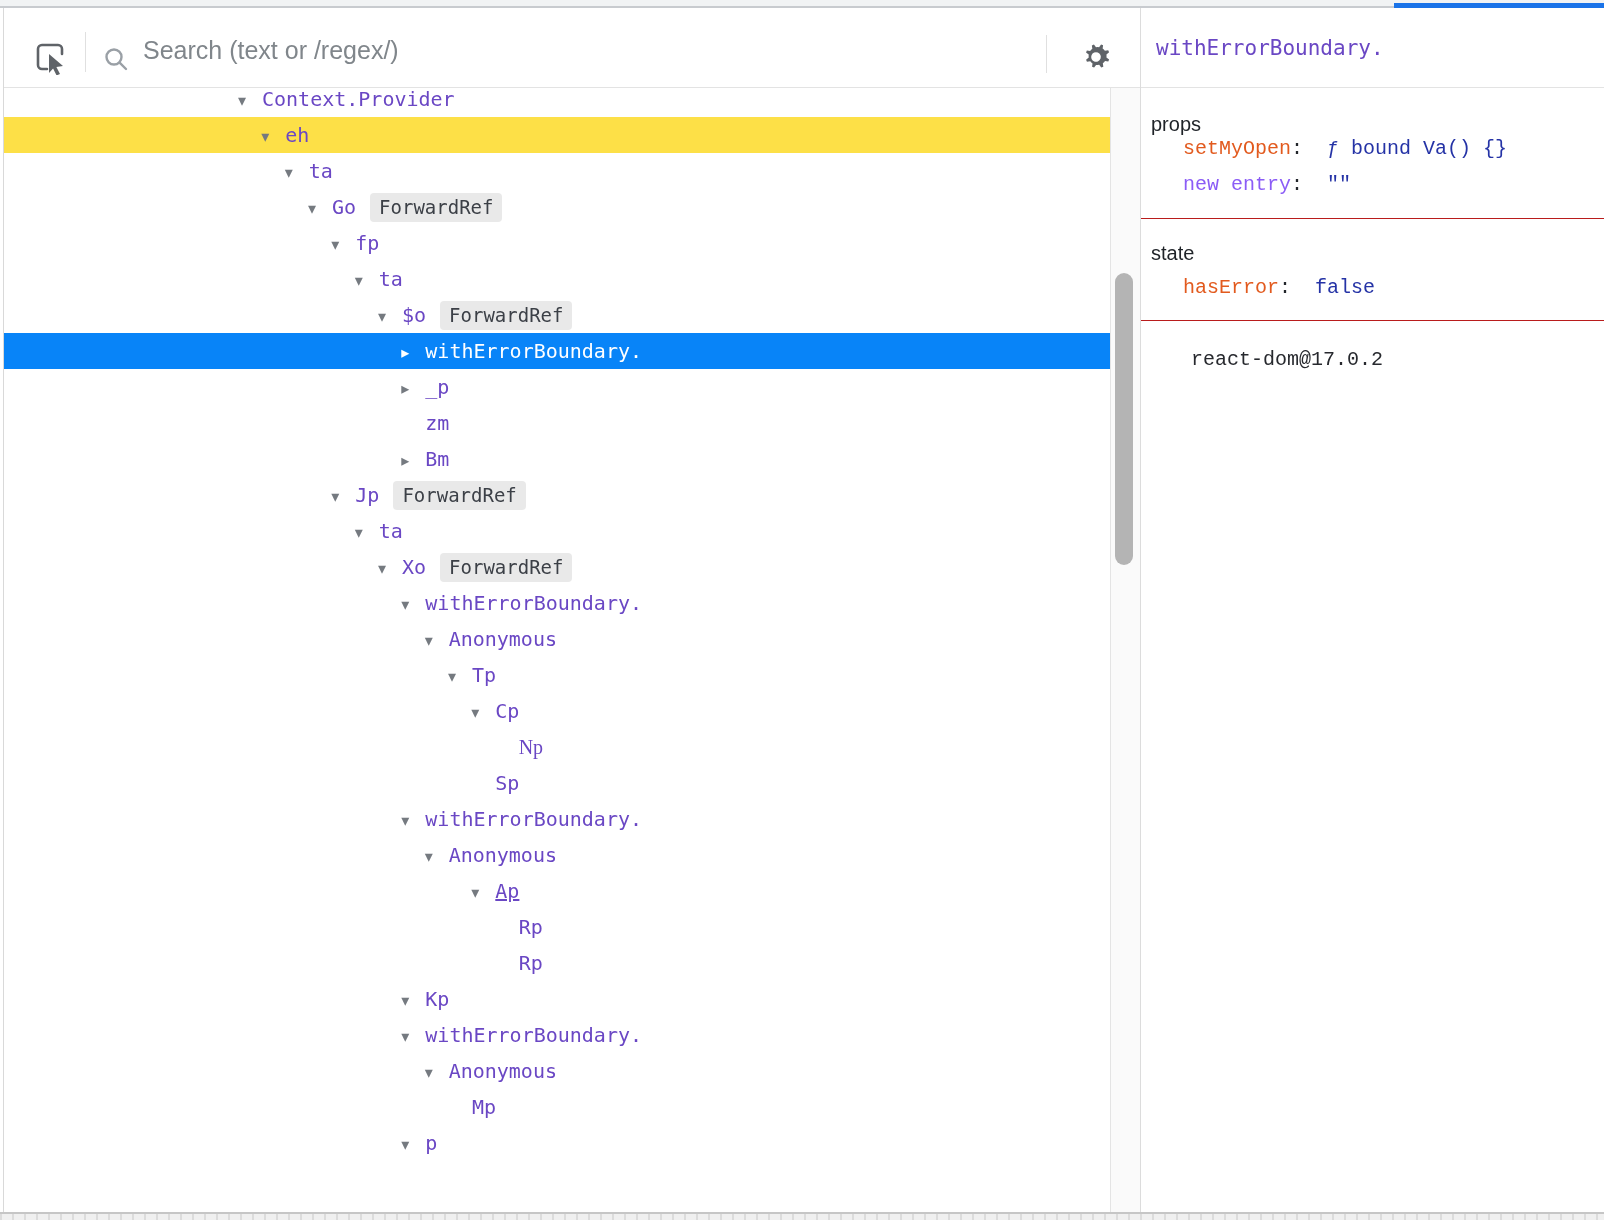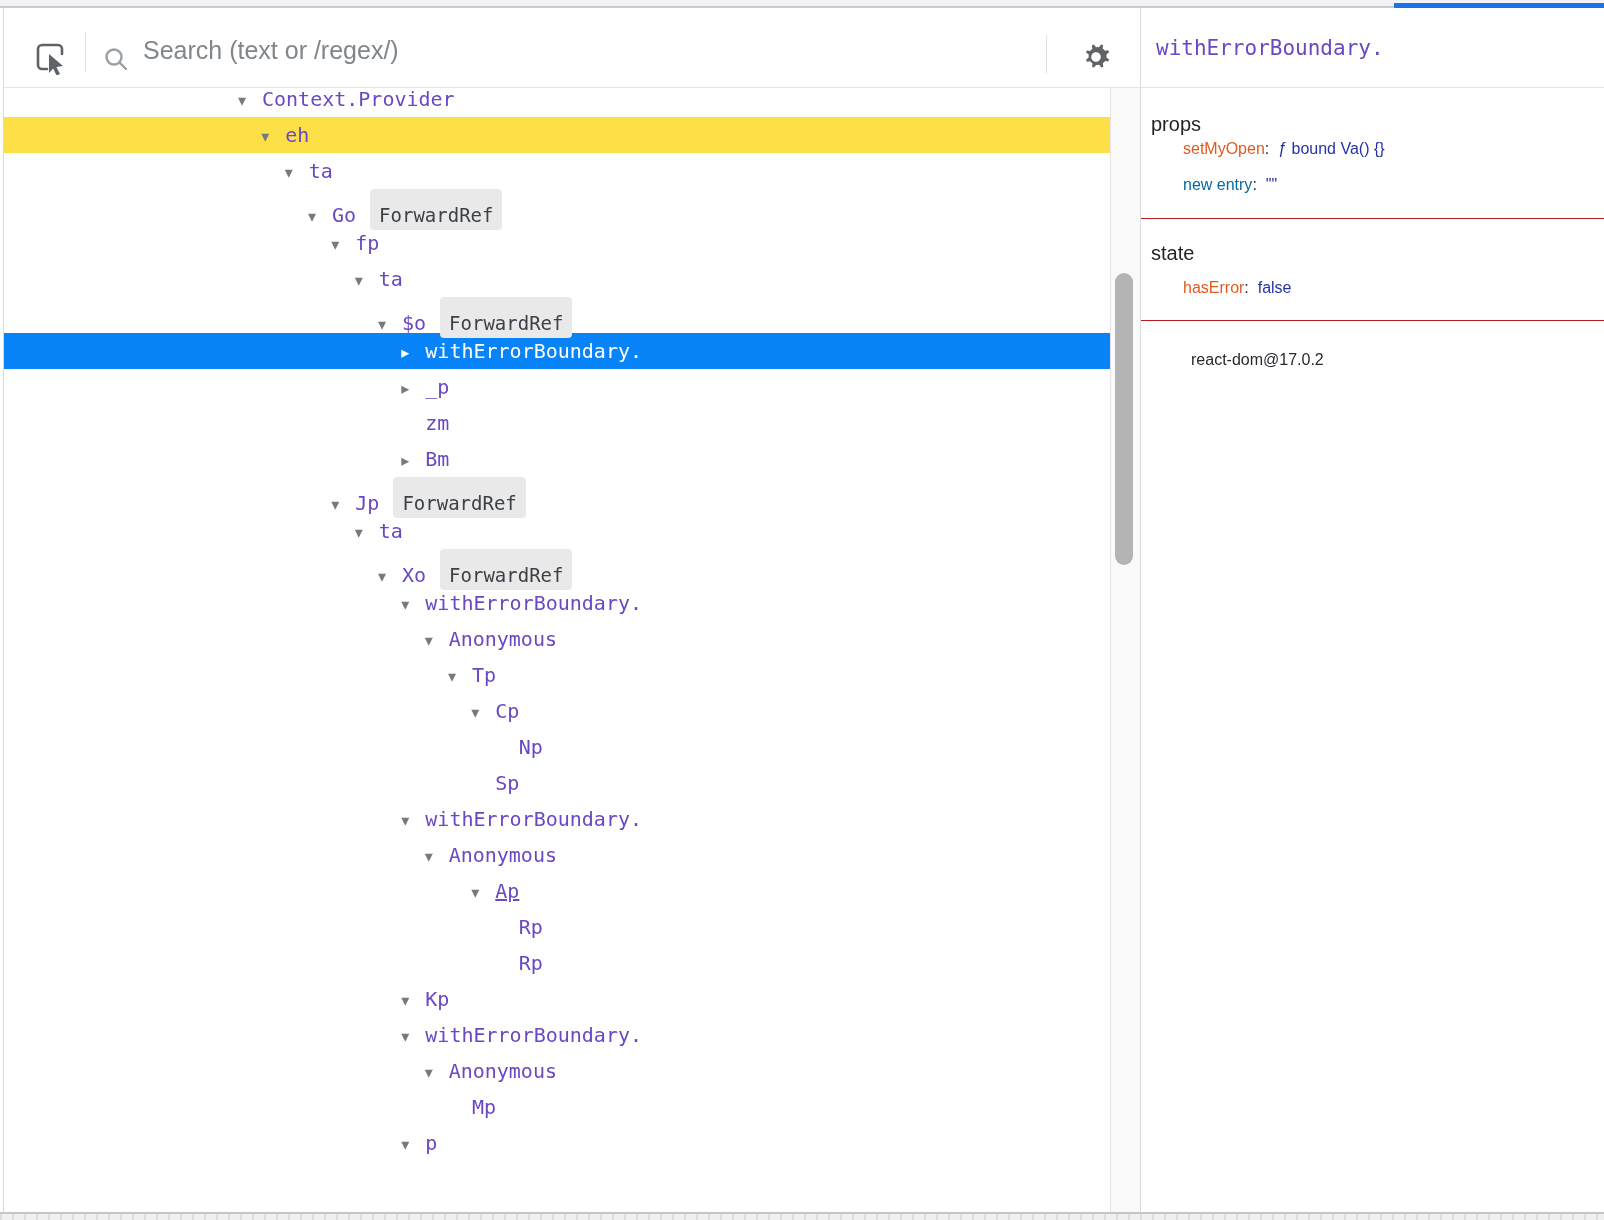--- a/index.html
+++ b/index.html
@@ -33,21 +33,21 @@
                    overflow:hidden; background:#fff; }
   .tree-rows { position:absolute; left:0; top:-7px; width:100%; }
   .trow { height:36px; line-height:36px; white-space:nowrap;
           font-family:"DejaVu Sans Mono","Liberation Mono",monospace;
           font-size:20px; color:#6a47c4; cursor:pointer; }
   .trow .arrow { display:inline-block; width:24px; font-family:"DejaVu Sans",sans-serif;
                  font-size:16px; color:#757a80; vertical-align:baseline; }
   .trow.selected { background:#0884f8; color:#ffffff; }
   .trow.selected .arrow { color:#ffffff; }
   .trow.highlighted { background:#fde047; }
-  .badge { display:inline-block; margin-left:14px; padding:14px 9px 3px;
+  .badge { display:inline-block; margin-left:14px; padding:2px 9px 3px;
            background:#e9e9e9; color:#3c4047; border-radius:4px;
            font-size:19px; line-height:24px; }
 
   
   .vscroll { position:absolute; left:1110px; top:88px; width:30px; height:1124px;
              background:#fafafa; border-left:1px solid #e4e4e4; }
   .vthumb { position:absolute; left:4px; top:185px; width:18px; height:292px;
             background:#b4b4b4; border-radius:9px; }
 
   
@@ -57,27 +57,27 @@
                     display:flex; align-items:center; padding-left:15px; }
   .details-title { font-family:"DejaVu Sans Mono","Liberation Mono",monospace;
                    font-size:21px; color:#6a47c4; }
   .section { border-bottom:1px solid #b91c1c; }
   .section:last-child { border-bottom:none; }
   .sec-props { padding:24px 0 20px 10px; }
   .sec-state { padding:22px 0 19px 10px; }
   .sec-rendered { padding:18px 0 20px 10px; border-bottom:none; }
   .sec-label { font-size:20px; color:#1f2328; line-height:24px; }
   .kv { margin-left:32px; line-height:26px;
-        font-family:Liberation Sans, sans-serif; font-size:16px; }
+        font-family:Liberation Mono, monospace; font-size:20px; }
   .sec-props .kv:first-of-type { margin-top:14px; }
   .sec-props .kv + .kv { margin-top:10px; }
   .sec-state .kv { margin-top:10px; }
   .sec-rendered .kv { margin-top:8px; margin-left:40px; }
   .k-key   { color:#e25a1e; }
-  .k-muted { color:#0369a1; }
+  .k-muted { color:#8b5cf6; }
   .k-sep   { color:#23262b; }
   .k-val   { color:#2533a6; cursor:text; }
   .k-plain { color:#27292e; }
 
   
   .bottomstrip { position:absolute; left:0; top:1212px; width:1604px; height:8px;
                  border-top:2px solid #c6c6c6;
                  background:repeating-linear-gradient(90deg,#dcdcdc 0 2px,#f0f0f0 2px 12px); }
 </style>
 </head>
@@ -122,21 +122,21 @@
         <div class="trow" style="padding-left: 397.31px;"><span class="arrow">▸</span><span>_p</span></div>
         <div class="trow" style="padding-left: 397.31px;"><span class="arrow"></span><span>zm</span></div>
         <div class="trow" style="padding-left: 397.31px;"><span class="arrow">▸</span><span>Bm</span></div>
         <div class="trow" style="padding-left: 327.32px;"><span class="arrow">▾</span><span>Jp</span><span class="badge">ForwardRef</span></div>
         <div class="trow" style="padding-left: 350.65px;"><span class="arrow">▾</span><span>ta</span></div>
         <div class="trow" style="padding-left: 373.98px;"><span class="arrow">▾</span><span>Xo</span><span class="badge">ForwardRef</span></div>
         <div class="trow" style="padding-left: 397.31px;"><span class="arrow">▾</span><span>withErrorBoundary.</span></div>
         <div class="trow" style="padding-left: 420.64px;"><span class="arrow">▾</span><span>Anonymous</span></div>
         <div class="trow" style="padding-left: 443.97px;"><span class="arrow">▾</span><span>Tp</span></div>
         <div class="trow" style="padding-left: 467.3px;"><span class="arrow">▾</span><span>Cp</span></div>
-        <div class="trow" style="padding-left: 490.63px;"><span class="arrow"></span><span>Np</span></div>
+        <div class="trow" style="padding-left: 490.63px; font-family: Liberation Serif, serif;"><span class="arrow"></span><span>Np</span></div>
         <div class="trow" style="padding-left: 467.3px;"><span class="arrow"></span><span>Sp</span></div>
         <div class="trow" style="padding-left: 397.31px;"><span class="arrow">▾</span><span>withErrorBoundary.</span></div>
         <div class="trow" style="padding-left: 420.64px;"><span class="arrow">▾</span><span>Anonymous</span></div>
         <div class="trow" style="padding-left: 467.3px; text-decoration: underline;"><span class="arrow">▾</span><span>Ap</span></div>
         <div class="trow" style="padding-left: 490.63px;"><span class="arrow"></span><span>Rp</span></div>
         <div class="trow" style="padding-left: 490.63px;"><span class="arrow"></span><span>Rp</span></div>
         <div class="trow" style="padding-left: 397.31px;"><span class="arrow">▾</span><span>Kp</span></div>
         <div class="trow" style="padding-left: 397.31px;"><span class="arrow">▾</span><span>withErrorBoundary.</span></div>
         <div class="trow" style="padding-left: 420.64px;"><span class="arrow">▾</span><span>Anonymous</span></div>
         <div class="trow" style="padding-left: 443.97px;"><span class="arrow"></span><span>Mp</span></div>

